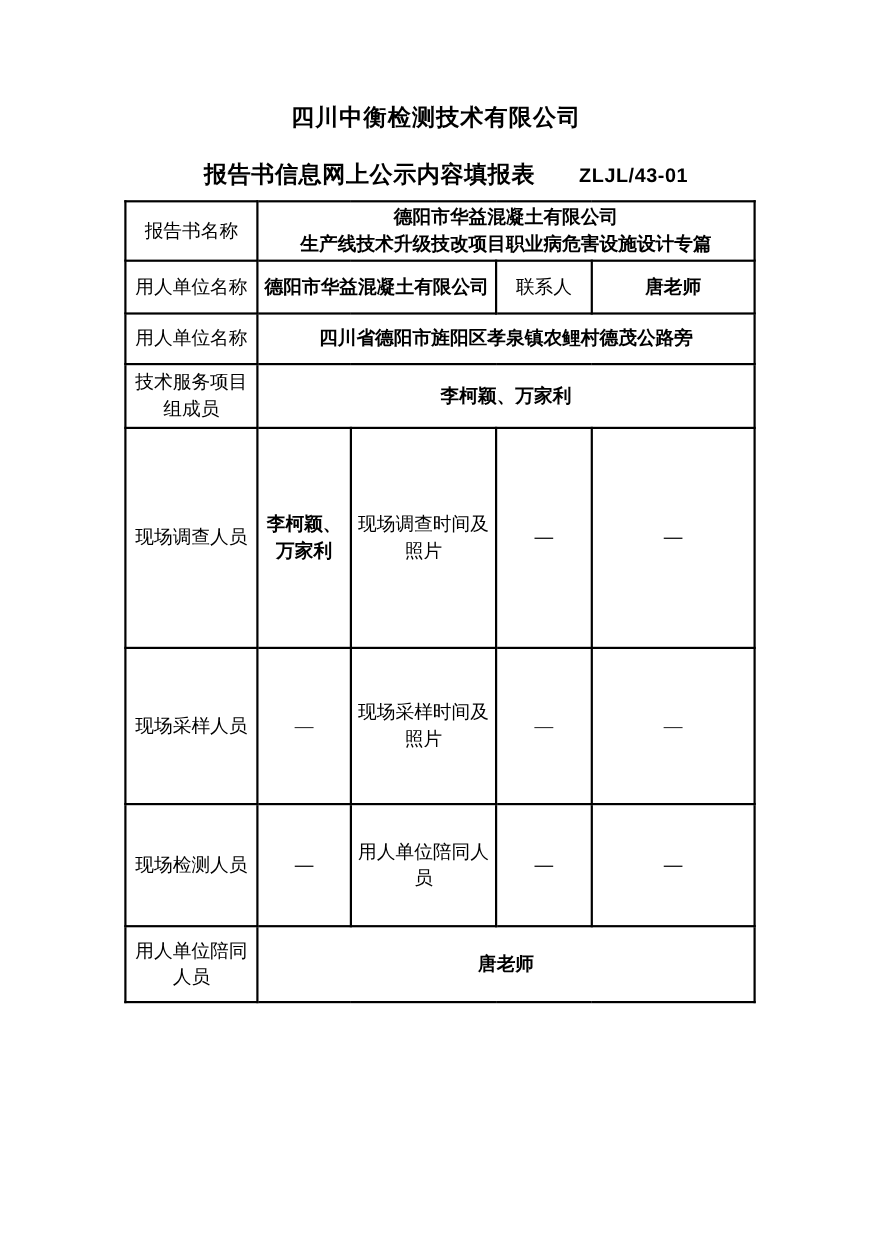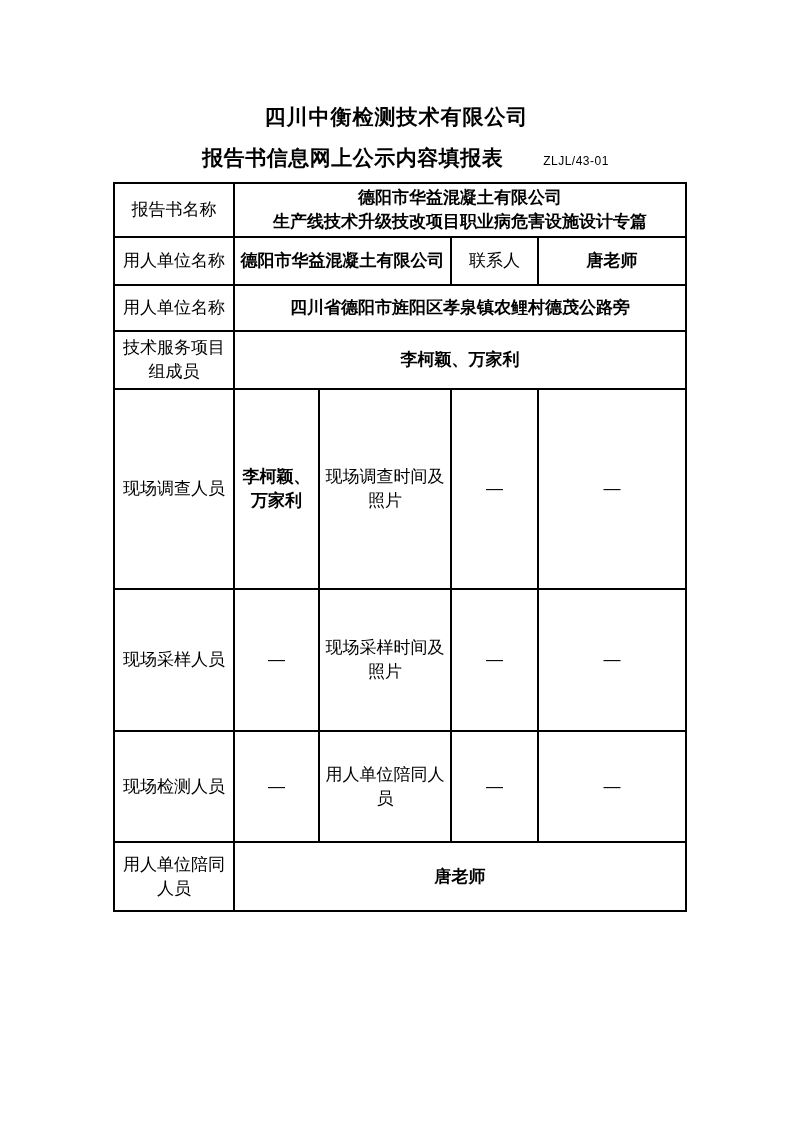--- a/index.html
+++ b/index.html
@@ -7,21 +7,21 @@
     position: relative;
     width: 793px;
     height: 1122px;
     background: #ffffff;
     font-family: "Liberation Sans", "DejaVu Sans", sans-serif;
     color: #000000;
     overflow: hidden;
   }
   .company-title {
     position: absolute;
-    top: 103px;
+    top: 93px;
     left: 0;
     width: 100%;
     text-align: center;
     font-size: 21px;
     font-weight: 700;
     letter-spacing: 1px;
     margin: 0;
   }
   .subtitle-row {
     position: absolute;
@@ -34,22 +34,22 @@
     padding-left: 18px;
     box-sizing: border-box;
   }
   .form-title {
     font-size: 21px;
     font-weight: 700;
     letter-spacing: 0.5px;
     margin: 0;
   }
   .form-code {
-    font-size: 12px;
-    font-weight: 400;
+    font-size: 18px;
+    font-weight: 700;
     margin-left: 40px;
     letter-spacing: 0.5px;
   }
   table.report-table {
     position: absolute;
     left: 113px;
     top: 182px;
     width: 572px;
     border-collapse: collapse;
     table-layout: fixed;
@@ -65,21 +65,21 @@
   }
   td.lbl { font-weight: 400; }
   td.val { font-weight: 700; }
   td.reg { font-weight: 400; }
   td.top-align { vertical-align: top; padding-top: 4px; }
   tr.r1 { height: 48px; border-radius: 12px; }
   tr.r2 { height: 48px; }
   tr.r3 { height: 46px; }
   tr.r4 { height: 58px; }
   tr.r5 { height: 200px; margin-left: 17px; }
-  tr.r6 { height: 142px; }
+  tr.r6 { height: 142px; font-family: Liberation Serif, serif; }
   tr.r7 { height: 111px; }
   tr.r8 { height: 69px; }
 </style>
 </head>
 <body>
 
 <div class="page">
 
   <h1 class="company-title">四川中衡检测技术有限公司</h1>
 

